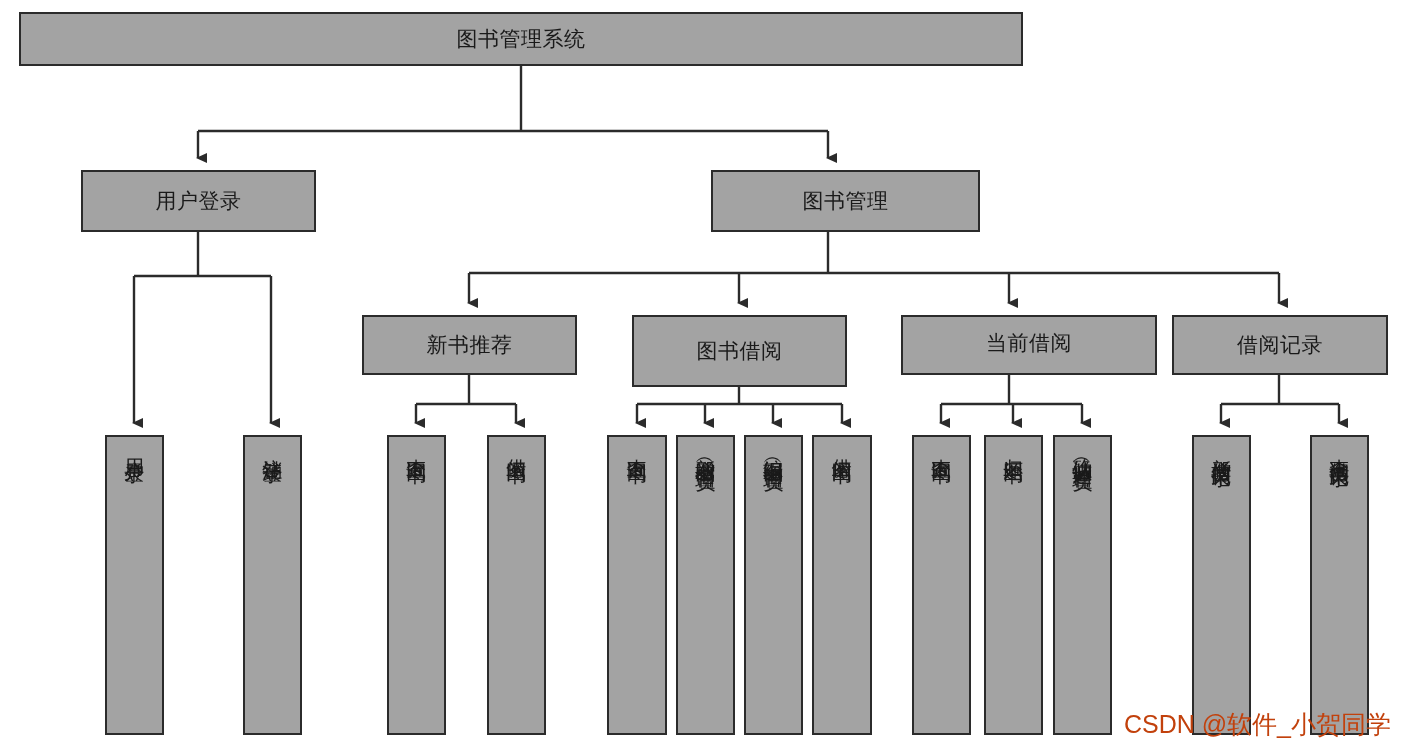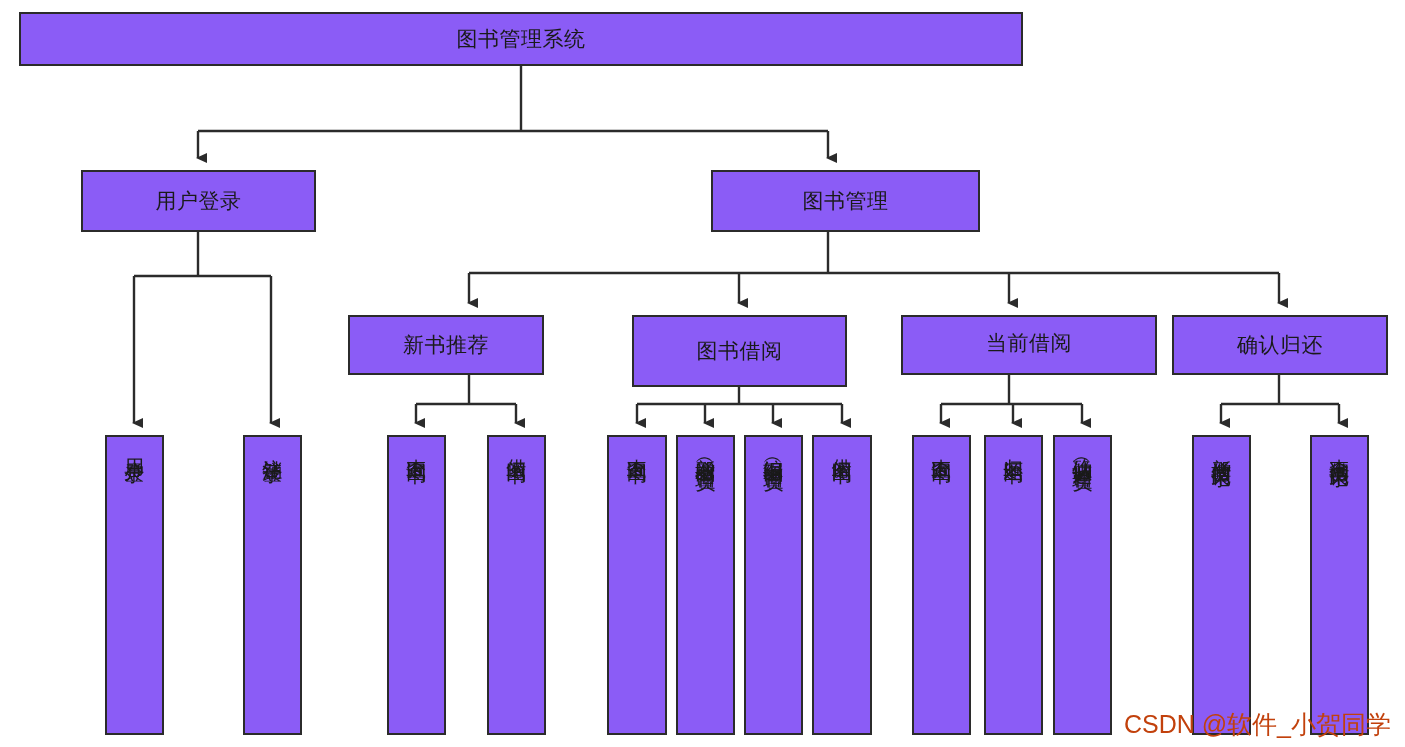--- a/index.html
+++ b/index.html
@@ -21,21 +21,21 @@
   }
   svg.wires {
     position: absolute;
     left: 0; top: 0;
     width: 1405px;
     height: 747px;
   }
   .node {
     position: absolute;
     box-sizing: border-box;
-    background: #8b5cf6;
+    background: #a3a3a3;
     border: 2px solid #2b2b2b;
     display: flex;
     align-items: center;
     justify-content: center;
     color: #1a1a1a;
   }
   .node .label {
     display: block;
     text-align: center;
     line-height: 1.15;
@@ -133,31 +133,31 @@
     <span class="label">图书管理系统</span>
   </div>
 
   <div class="node horiz" style="left: 81px; top: 170px; width: 235px; height: 62px;">
     <span class="label">用户登录</span>
   </div>
   <div class="node horiz" style="left: 711px; top: 170px; width: 269px; height: 62px;">
     <span class="label">图书管理</span>
   </div>
 
-  <div class="node horiz" style="left: 348px; top: 315px; width: 196px; height: 60px;">
+  <div class="node horiz" style="left: 362px; top: 315px; width: 215px; height: 60px;">
     <span class="label">新书推荐</span>
   </div>
   <div class="node horiz" style="left: 632px; top: 315px; width: 215px; height: 72px;">
     <span class="label">图书借阅</span>
   </div>
   <div class="node horiz" style="left: 901px; top: 315px; width: 256px; height: 60px; font-family: Liberation Mono, monospace;">
     <span class="label">当前借阅</span>
   </div>
   <div class="node horiz" style="left: 1172px; top: 315px; width: 216px; height: 60px;">
-    <span class="label">确认归还</span>
+    <span class="label">借阅记录</span>
   </div>
 
   <div class="node vert" style="left: 105px; top: 435px; width: 59px; height: 300px;">
     <span class="label">用户登录</span>
   </div>
   <div class="node vert" style="left: 243px; top: 435px; width: 59px; height: 300px;">
     <span class="label">注销登录</span>
   </div>
   <div class="node vert" style="left: 387px; top: 435px; width: 59px; height: 300px;">
     <span class="label">查询图书</span>

